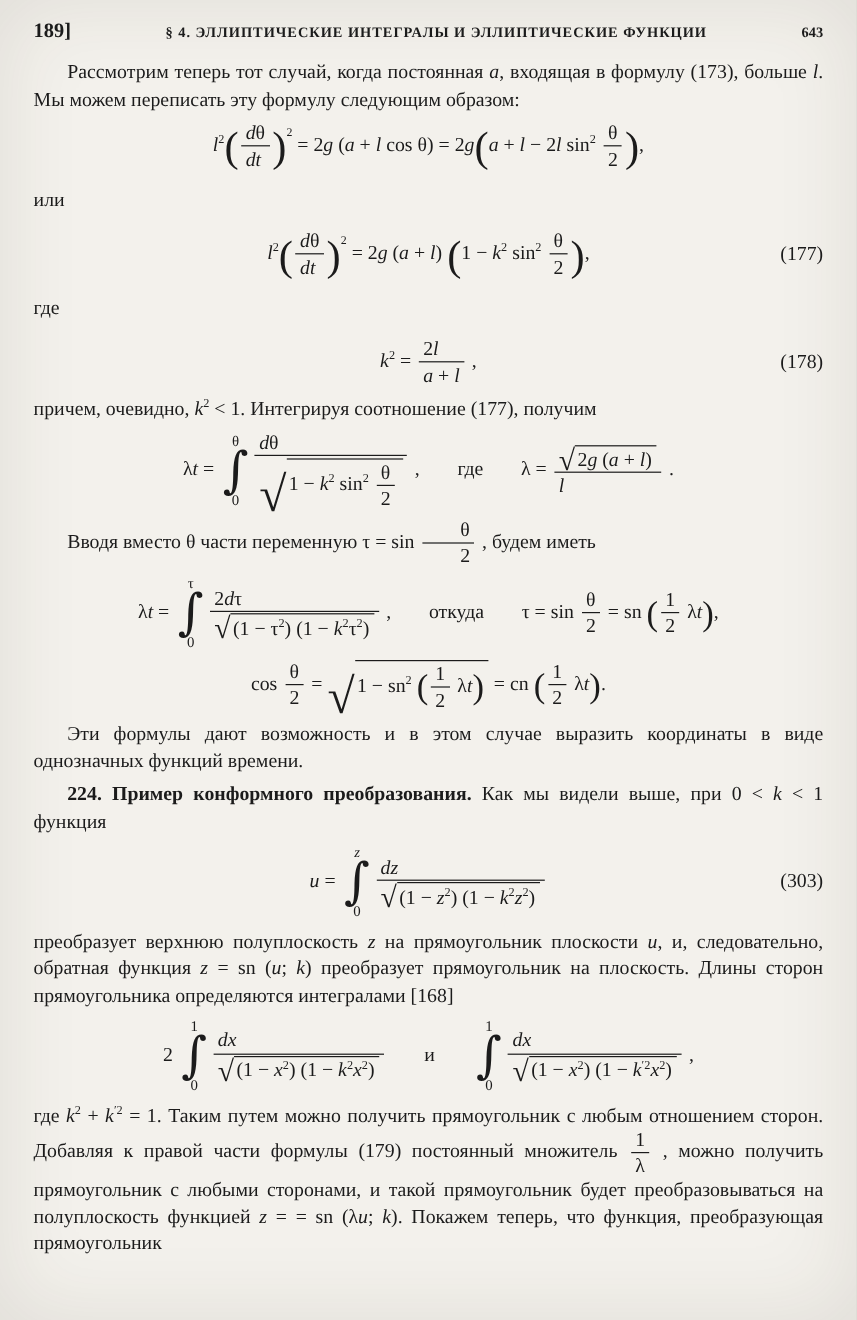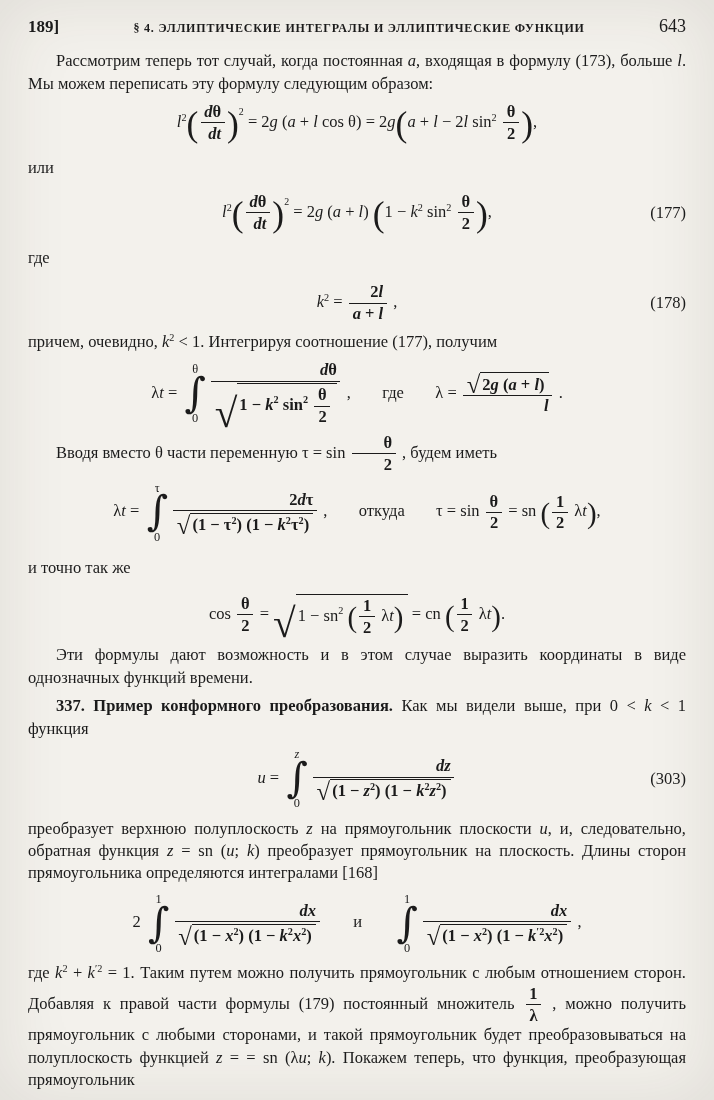--- a/index.html
+++ b/index.html
@@ -8,34 +8,34 @@
     margin:0 auto;padding:14px 28px 10px 28px;
     background:#f3f1ec;color:#1b1b1b;
     font-family:"Liberation Serif", serif;
     font-size:16.5px;line-height:1.36;
     box-shadow:inset 0 0 70px rgba(60,50,30,.10);
     overflow:hidden;
   }
   .runhead{display:flex;justify-content:space-between;align-items:baseline;margin-bottom:12px;gap:11px;}
   .rh-left{font-weight:bold;font-size:17px;}
   .rh-title{font-weight:bold;font-size:12px;letter-spacing:.8px;flex:1;text-align:center;padding:0 10px;white-space:nowrap;}
-  .rh-page{font-weight:normal;font-size:18px;}
+  .rh-page{font-weight:bold;font-size:12px;}
   .para{margin:6px 0;text-align:justify;}
   .indent{text-indent:28px;}
   .label-line{margin:14px 0;}
   .formula{position:relative;text-align:center;margin:8px 0;line-height:1.15;}
   .eqtag{position:absolute;right:0;top:50%;transform:translateY(-50%);}
   
   .it{font-style:italic;}
   .b{font-weight:bold;}
   .sup{font-size:62%;vertical-align:super;line-height:0;}
   .supb{font-size:60%;vertical-align:1.25em;line-height:0;}
   .bp{font-size:2.15em;line-height:0;vertical-align:middle;position:relative;top:.02em;font-weight:300;}
   .bp2{font-size:1.75em;line-height:0;vertical-align:middle;position:relative;top:.02em;font-weight:300;}
-  .frac{display:inline-block;vertical-align:middle;text-align:right;padding:0 .14em;line-height:1.08;font-weight:bold;}
+  .frac{display:inline-block;vertical-align:middle;text-align:left;padding:0 .14em;line-height:1.08;}
   .frac>.num{display:block;border-bottom:1.4px solid #1b1b1b;padding:0 .22em .08em .22em;}
   .frac>.den{display:block;padding:.1em .22em 0 .22em;}
   .sqrt{display:inline-flex;align-items:flex-end;vertical-align:middle;}
   .sqrt>.rad{font-size:1.5em;line-height:.85;transform:translateY(.1em);}
   .sqrt.sbig>.rad{font-size:2.5em;transform:translateY(.12em);}
   .sqrt>.cnt{border-top:1.4px solid #1b1b1b;padding:.14em .25em 0 .12em;}
   .int{display:inline-flex;flex-direction:column;align-items:center;vertical-align:middle;margin:0 .18em;line-height:1;}
   .int>.isym{font-size:2.5em;line-height:.8;font-family:"DejaVu Serif",serif;}
   .int>.lim{font-size:.75em;line-height:1;}
   .int>.top{margin-bottom:.12em;}
@@ -95,32 +95,31 @@
     <span class="math"><span>λ</span><span class="it">t</span><span> = </span><span class="int">
           <span class="lim top"><span>τ</span></span>
           <span class="isym">∫</span>
           <span class="lim bot"><span>0</span></span>
         </span><span class="frac"><span class="num"><span>2</span><span class="it">d</span><span>τ</span></span><span class="den"><span class="sqrt">
               <span class="rad">√</span>
               <span class="cnt"><span>(1 − τ</span><span class="sup">2</span><span>) (1 − </span><span class="it">k</span><span class="sup">2</span><span>τ</span><span class="sup">2</span><span>)</span></span>
             </span></span></span><span> ,</span><span class="gap"></span><span>откуда</span><span class="gap"></span><span>τ = sin </span><span class="frac"><span class="num"><span>θ</span></span><span class="den"><span>2</span></span></span><span> = sn </span><span class="bp2">(</span><span class="frac"><span class="num"><span>1</span></span><span class="den"><span>2</span></span></span><span> λ</span><span class="it">t</span><span class="bp2">)</span><span>,</span></span>
   </div>
 
-  <p class="para label-line"><span>и точно так же</span></p>
 
   <div class="formula">
     <span class="math"><span>cos </span><span class="frac"><span class="num"><span>θ</span></span><span class="den"><span>2</span></span></span><span> = </span><span class="sqrt sbig">
           <span class="rad">√</span>
           <span class="cnt"><span>1 − sn</span><span class="sup">2</span><span> </span><span class="bp2">(</span><span class="frac"><span class="num"><span>1</span></span><span class="den"><span>2</span></span></span><span> λ</span><span class="it">t</span><span class="bp2">)</span></span>
         </span><span> = cn </span><span class="bp2">(</span><span class="frac"><span class="num"><span>1</span></span><span class="den"><span>2</span></span></span><span> λ</span><span class="it">t</span><span class="bp2">)</span><span>.</span></span>
   </div>
 
   <p class="para indent"><span>Эти формулы дают возможность и в этом случае выразить координаты в виде однозначных функций времени.</span></p>
 
-  <p class="para indent"><span class="b">337. Пример конформного преобразования.</span><span> Как мы видели выше, при 0 &lt; </span><span class="it">k</span><span> &lt; 1 функция</span></p>
+  <p class="para indent"><span class="b">224. Пример конформного преобразования.</span><span> Как мы видели выше, при 0 &lt; </span><span class="it">k</span><span> &lt; 1 функция</span></p>
 
   <div class="formula">
     <span class="math"><span class="it">u</span><span> = </span><span class="int">
           <span class="lim top"><span class="it">z</span></span>
           <span class="isym">∫</span>
           <span class="lim bot"><span>0</span></span>
         </span><span class="frac"><span class="num"><span class="it">d</span><span class="it">z</span></span><span class="den"><span class="sqrt">
               <span class="rad">√</span>
               <span class="cnt"><span>(1 − </span><span class="it">z</span><span class="sup">2</span><span>) (1 − </span><span class="it">k</span><span class="sup">2</span><span class="it">z</span><span class="sup">2</span><span>)</span></span>
             </span></span></span></span>

